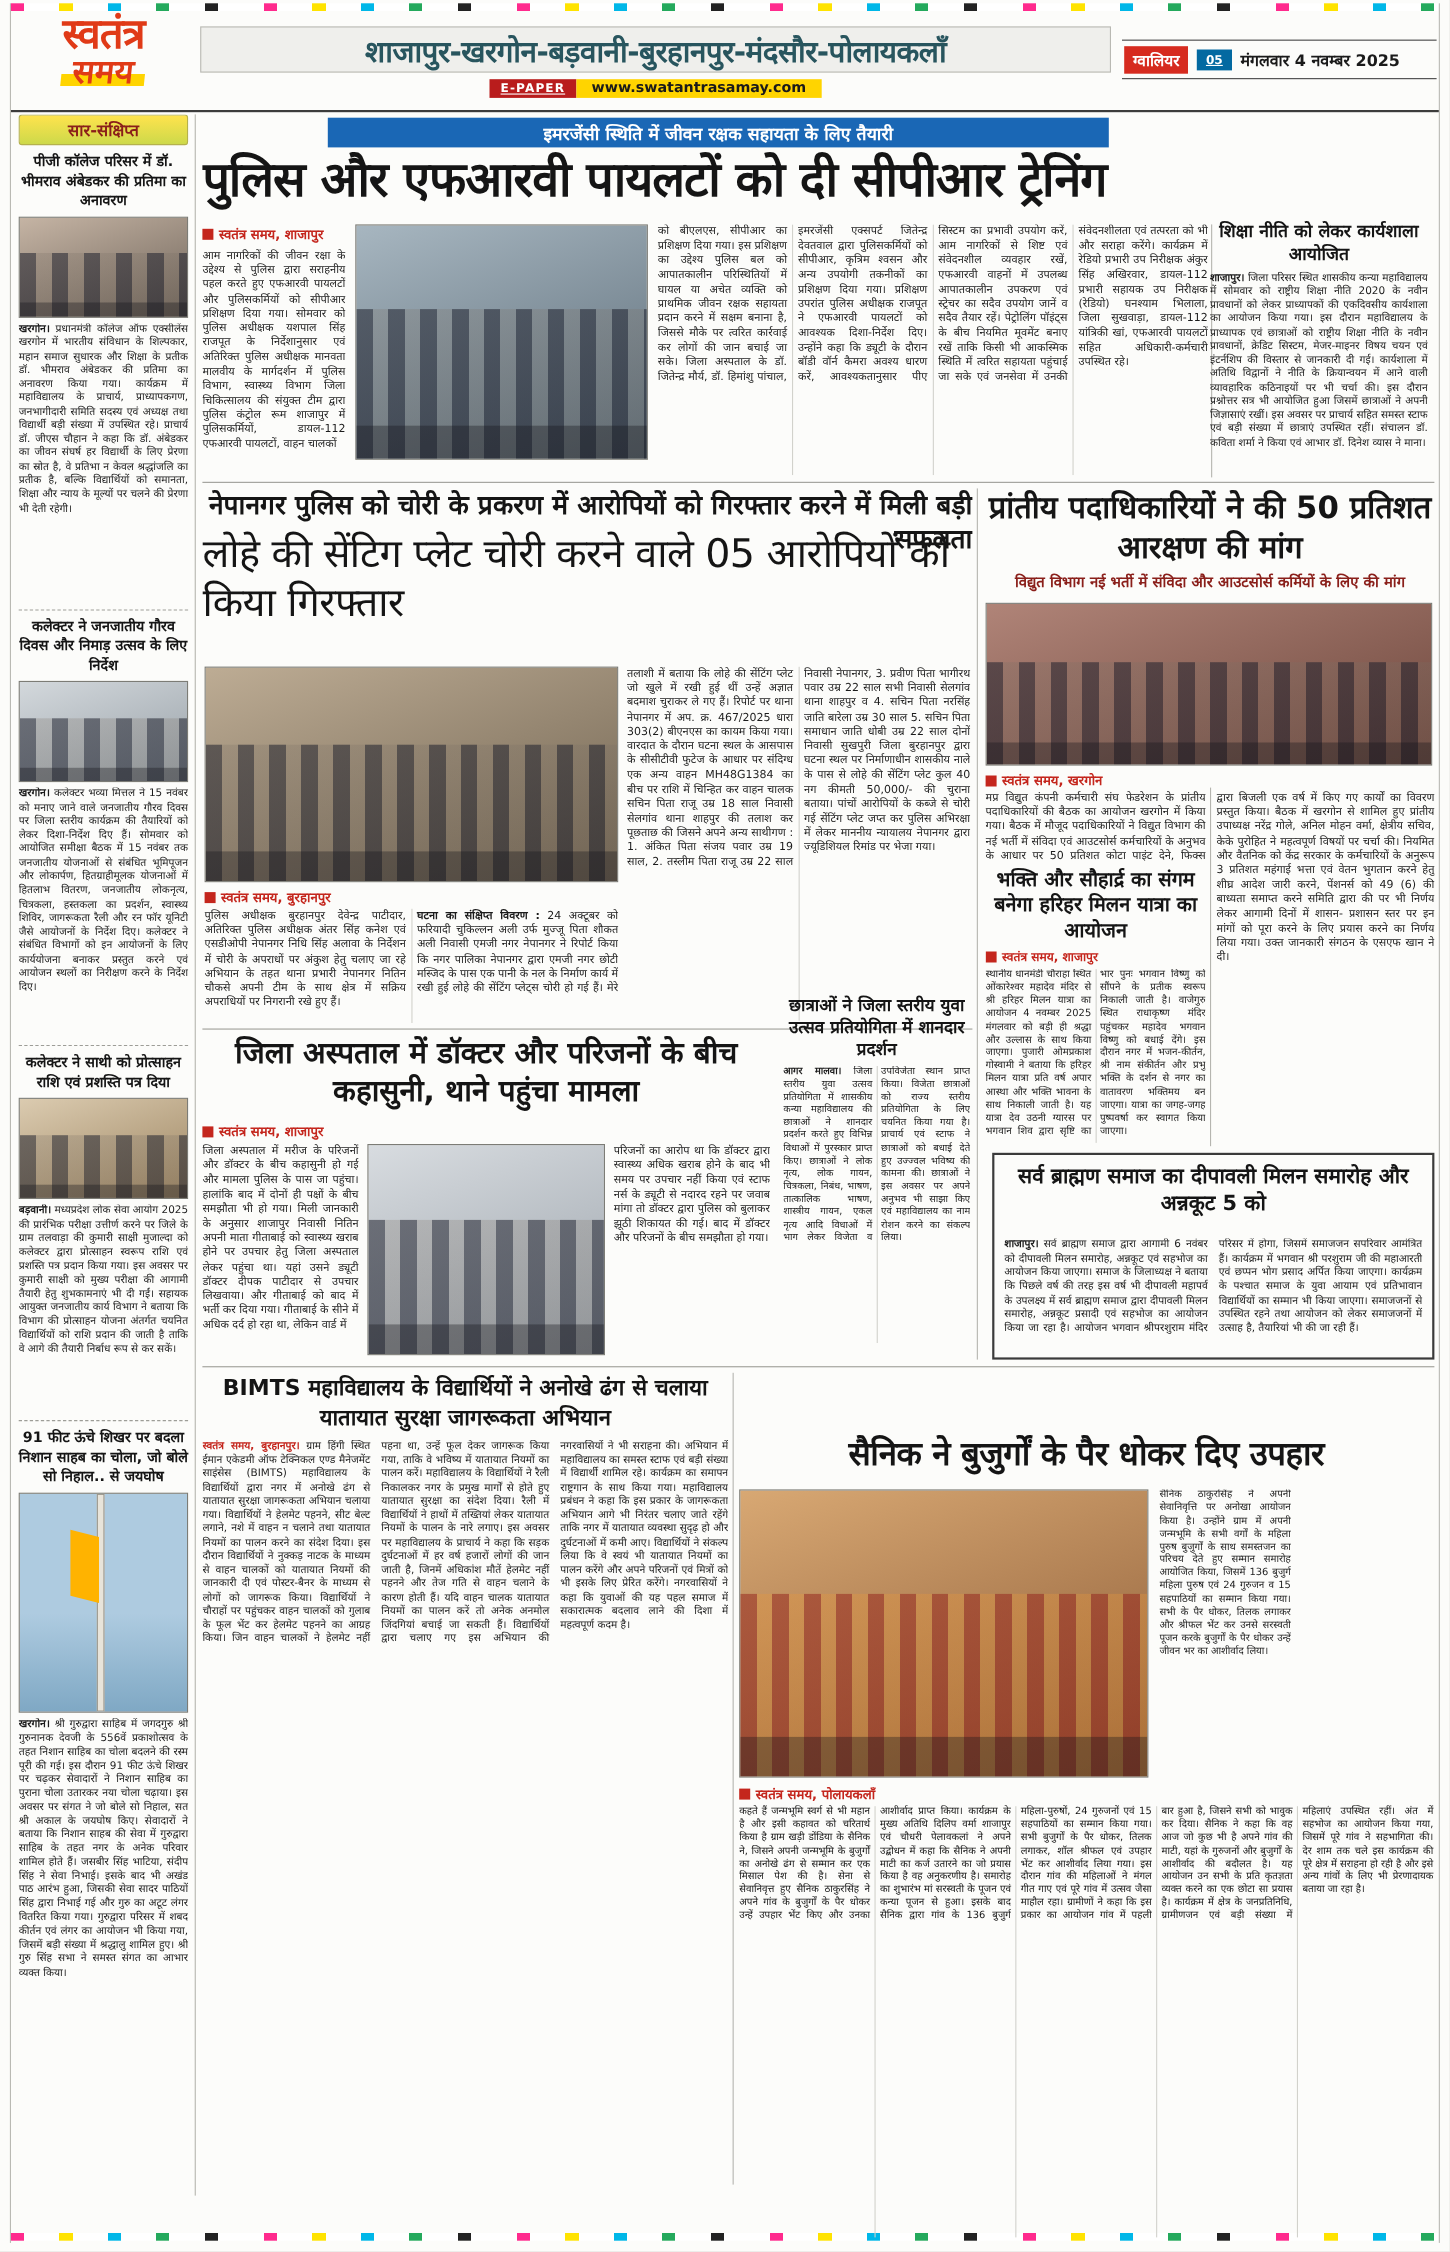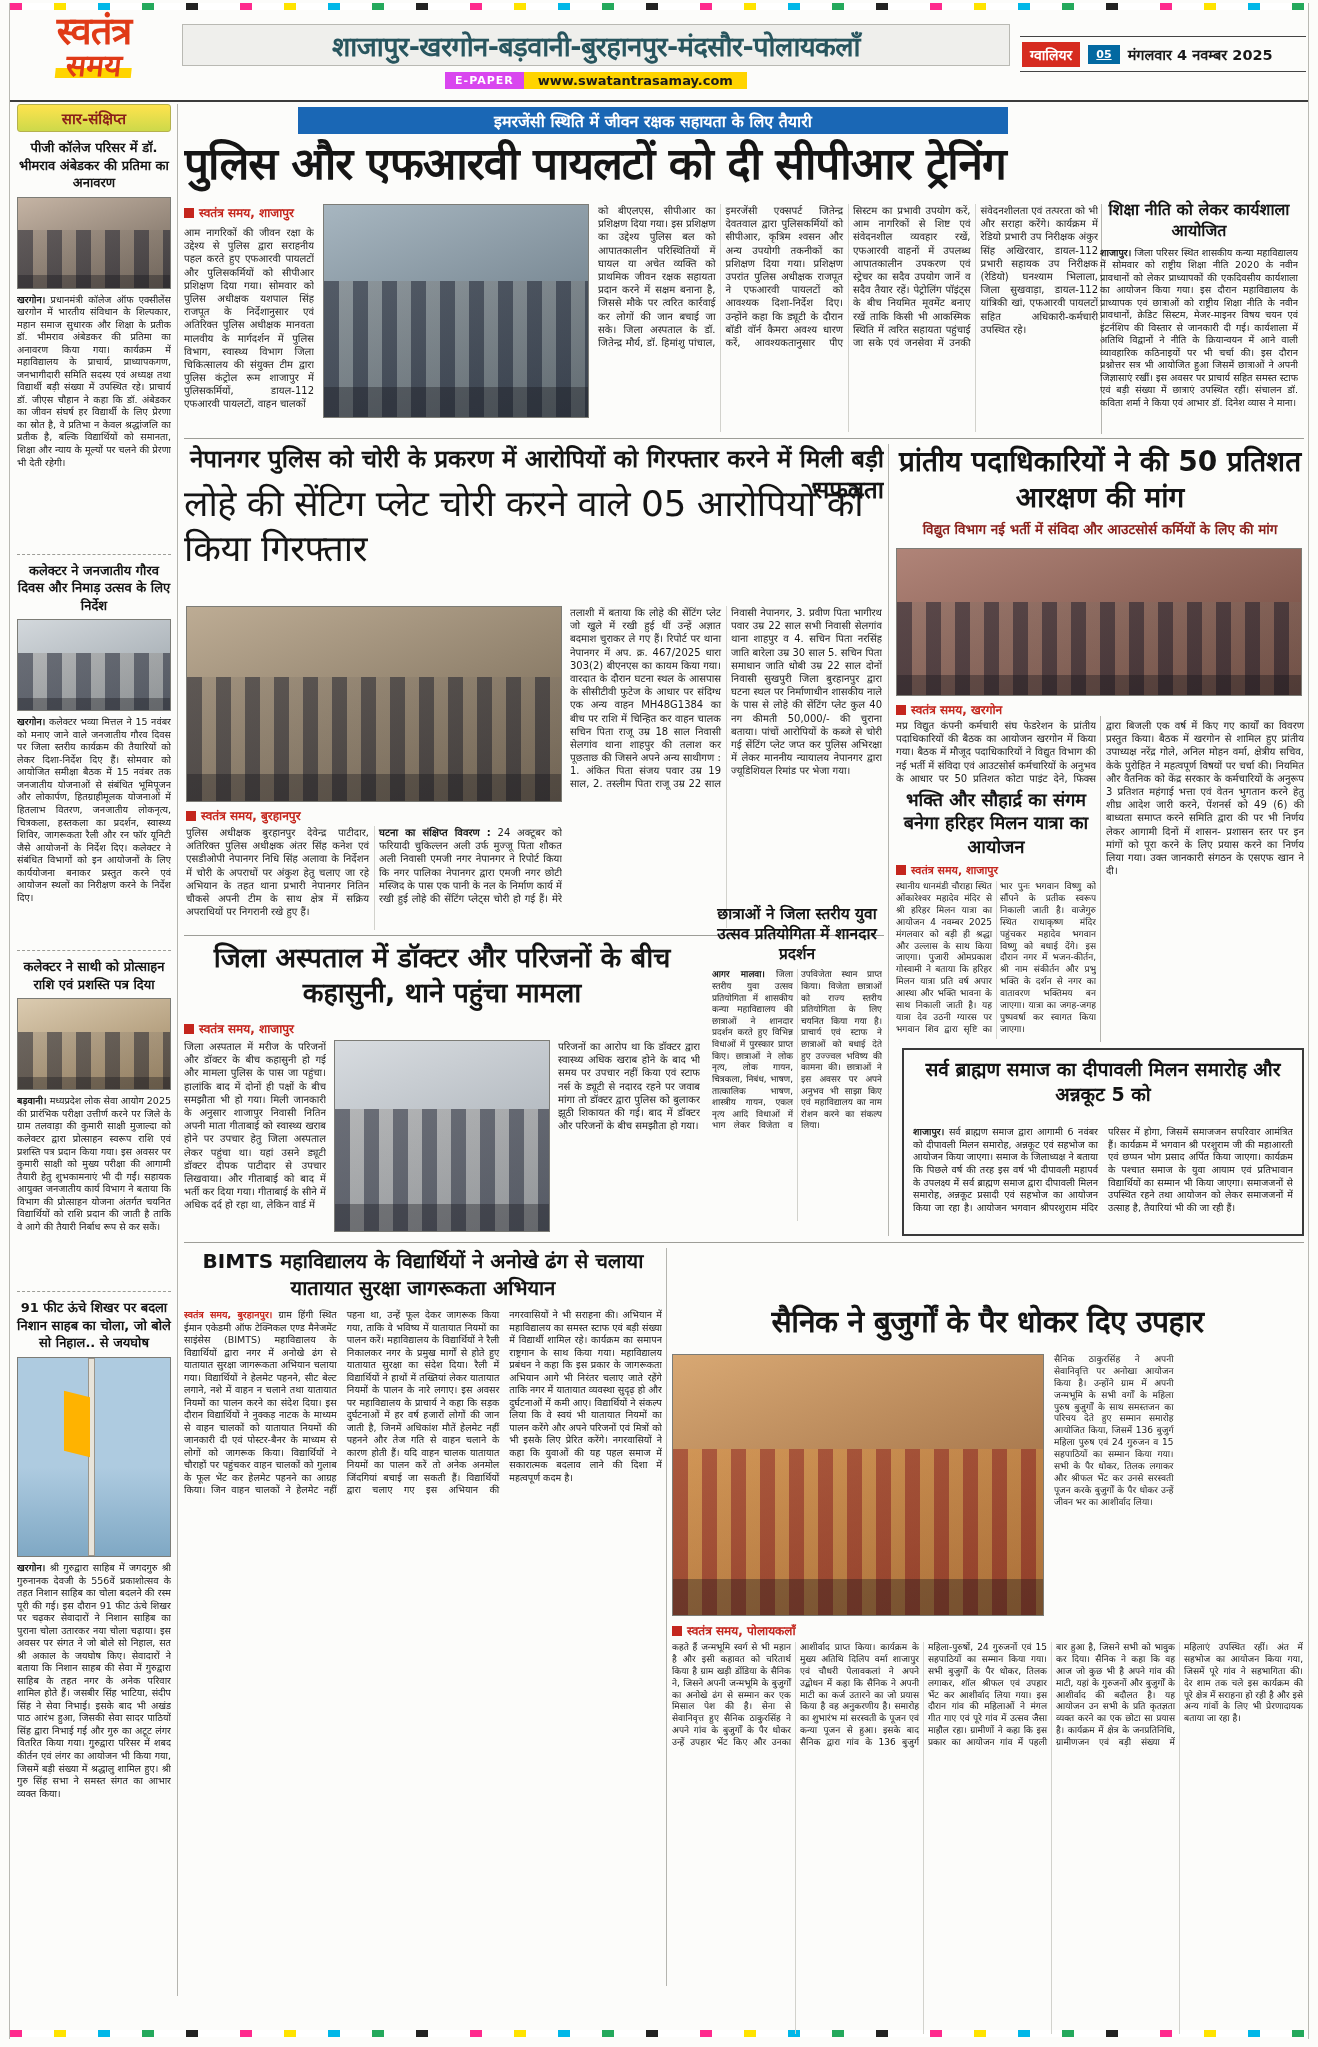--- a/index.html
+++ b/index.html
@@ -15,21 +15,21 @@
   .frame-l { left:9px; } .frame-r { right:9px; }
 
   
   .logo { position:absolute; left:18px; top:12px; width:152px; height:82px; text-align:center; }
   .logo .l1 { font-size:38px; font-weight:bold; color:#e03a17; letter-spacing:-1px; line-height:1.0; }
   .logo .l2 { display:inline-block; font-size:30px; font-weight:bold; color:#e03a17; line-height:1.05; padding:0 10px;
     background:linear-gradient(180deg, transparent 55%, #ffd400 55%, #ffd400 88%, transparent 88%); transform:skewX(-6deg); }
   .region-bar { position:absolute; left:182px; top:24px; width:828px; height:42px; background:#efefec; border:1px solid #b9b9b3;
     display:flex; align-items:center; justify-content:center; font-size:27px; font-weight:bold; color:#28555e; letter-spacing:-0.5px; }
   .epaper-row { position:absolute; left:182px; top:70px; width:828px; height:20px; display:flex; align-items:center; justify-content:center; gap:0; }
-  .epaper-tag { background:#d946ef; color:#fff; font-size:11px; font-weight:bold; padding:2px 10px; letter-spacing:1px; }
+  .epaper-tag { background:#b91c1c; color:#fff; font-size:11px; font-weight:bold; padding:2px 10px; letter-spacing:1px;text-decoration:underline; }
   .site { background:#ffd400; color:#1a1a1a; font-size:13px; font-weight:bold; padding:1px 14px; text-decoration:none; }
   .head-right { position:absolute; left:1020px; top:36px; width:286px; height:36px; border-top:1.5px solid #444; border-bottom:1.5px solid #444;
     display:flex; align-items:center; gap:8px; padding:0 2px; }
   .ed-badge { background:#d62b1f; color:#fff; font-size:14px; font-weight:bold; padding:3px 8px; }
   .pg-badge { background:#0369a1; color:#fff; font-size:11px; font-weight:bold; padding:3px 8px;text-decoration:underline; }
   .date-line { font-size:14.5px; font-weight:bold; color:#1a1a1a; white-space:nowrap; }
 
   
   .hrule { position:absolute; background:#3c3c3c; height:2px; }
   .hrule.thin { background:#9d9d97; height:1px; }

